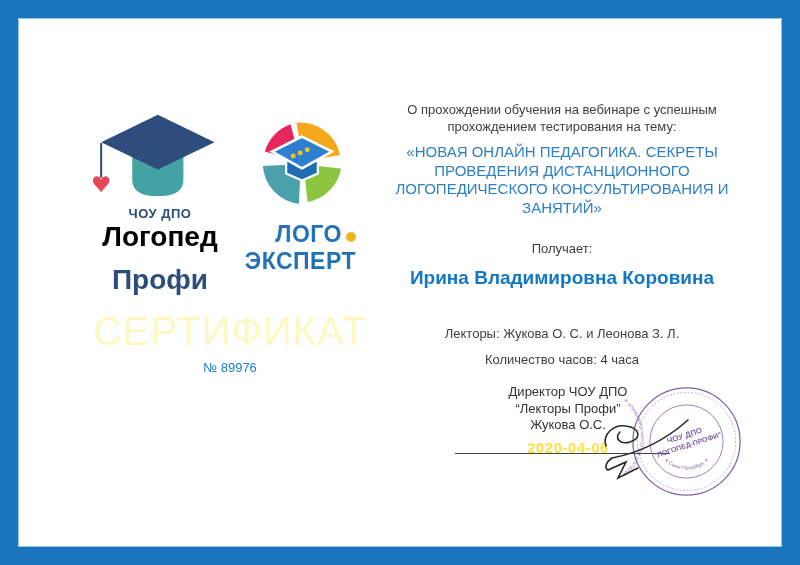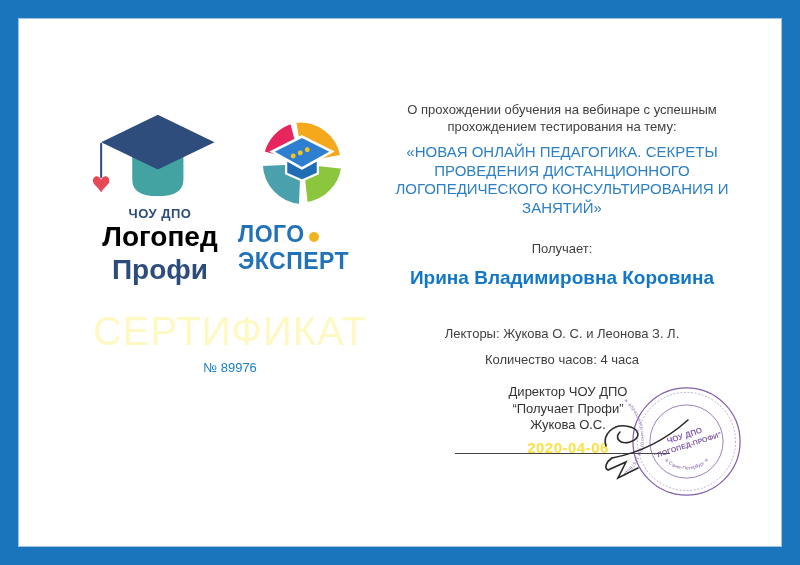--- a/index.html
+++ b/index.html
@@ -8,24 +8,24 @@
 
   .certificate { position:relative; width:800px; height:565px; background:#1b75bc; overflow:hidden; }
   .inner { position:absolute; left:18px; top:18px; right:18px; bottom:18px;
            background:#ffffff; border:1px solid #9cc3e8; }
 
   
   .cap-logo { position:absolute; left:92px; top:110px; width:128px; height:100px; }
   .lp-text  { position:absolute; left:58px; top:207px; width:204px; text-align:center; line-height:1; }
   .lp-org   { font-size:13px; font-weight:bold; color:#2c4c7c; letter-spacing:0.5px; }
   .lp-name1 { font-size:28px; font-weight:bold; color:#000000; margin-top:3px; }
-  .lp-name2 { font-size:28px; font-weight:bold; color:#2c4c7c; margin-top:5px; }
+  .lp-name2 { font-size:28px; font-weight:bold; color:#2c4c7c; margin-top:15px; }
 
   .expert-logo { position:absolute; left:258px; top:119px; width:88px; height:88px; }
-  .le-text  { position:absolute; left:238px; top:223px; width:128px; text-align:left; line-height:1; }
+  .le-text  { position:absolute; left:228px; top:223px; width:128px; text-align:right; line-height:1; }
   .le-line  { font-size:23px; font-weight:bold; color:#2272b8; letter-spacing:0.5px; }
   .le-dot   { display:inline-block; width:10px; height:10px; border-radius:50%; background:#f0b421; margin-left:4px; }
   .le-line2 { margin-top:4px; }
 
   .cert-title  { position:absolute; left:58px; top:309px; width:344px; text-align:center;
                  font-size:40px; font-weight:400; color:#fef9c3; letter-spacing:1px; }
   .cert-number { position:absolute; left:58px; top:360px; width:344px; text-align:center;
                  font-size:13px; color:#1b7ec6; }
 
   .license { position:absolute; left:44px; top:421px; width:352px; text-align:center;
@@ -91,21 +91,21 @@
     <div class="intro">О прохождении обучения на вебинаре с успешным прохождением тестирования на тему:</div>
     <div class="topic">«НОВАЯ ОНЛАЙН ПЕДАГОГИКА. СЕКРЕТЫ ПРОВЕДЕНИЯ ДИСТАНЦИОННОГО ЛОГОПЕДИЧЕСКОГО КОНСУЛЬТИРОВАНИЯ И ЗАНЯТИЙ»</div>
     <div class="receives">Получает:</div>
     <div class="name">Ирина Владимировна Коровина</div>
     <div class="lecturers">Лекторы: Жукова О. С. и Леонова З. Л.</div>
     <div class="hours">Количество часов: 4 часа</div>
   </div>
 
   <div class="director-block">
     <div>Директор ЧОУ ДПО</div>
-    <div>“Получает Профи”</div>
+    <div>“Лекторы Профи”</div>
     <div>Жукова О.С.</div>
     <div class="sign-date">2020-04-06</div>
   </div>
   <div class="sign-line"></div>
 
   <svg class="stamp" viewBox="0 0 140 140">
     <defs>
       <path id="ringTop" d="M19,70 A51,51 0 1 1 19.01,69.9"></path>
       <path id="ringBottom" d="M42,88 A36,36 0 0 0 98,88"></path>
     </defs>

